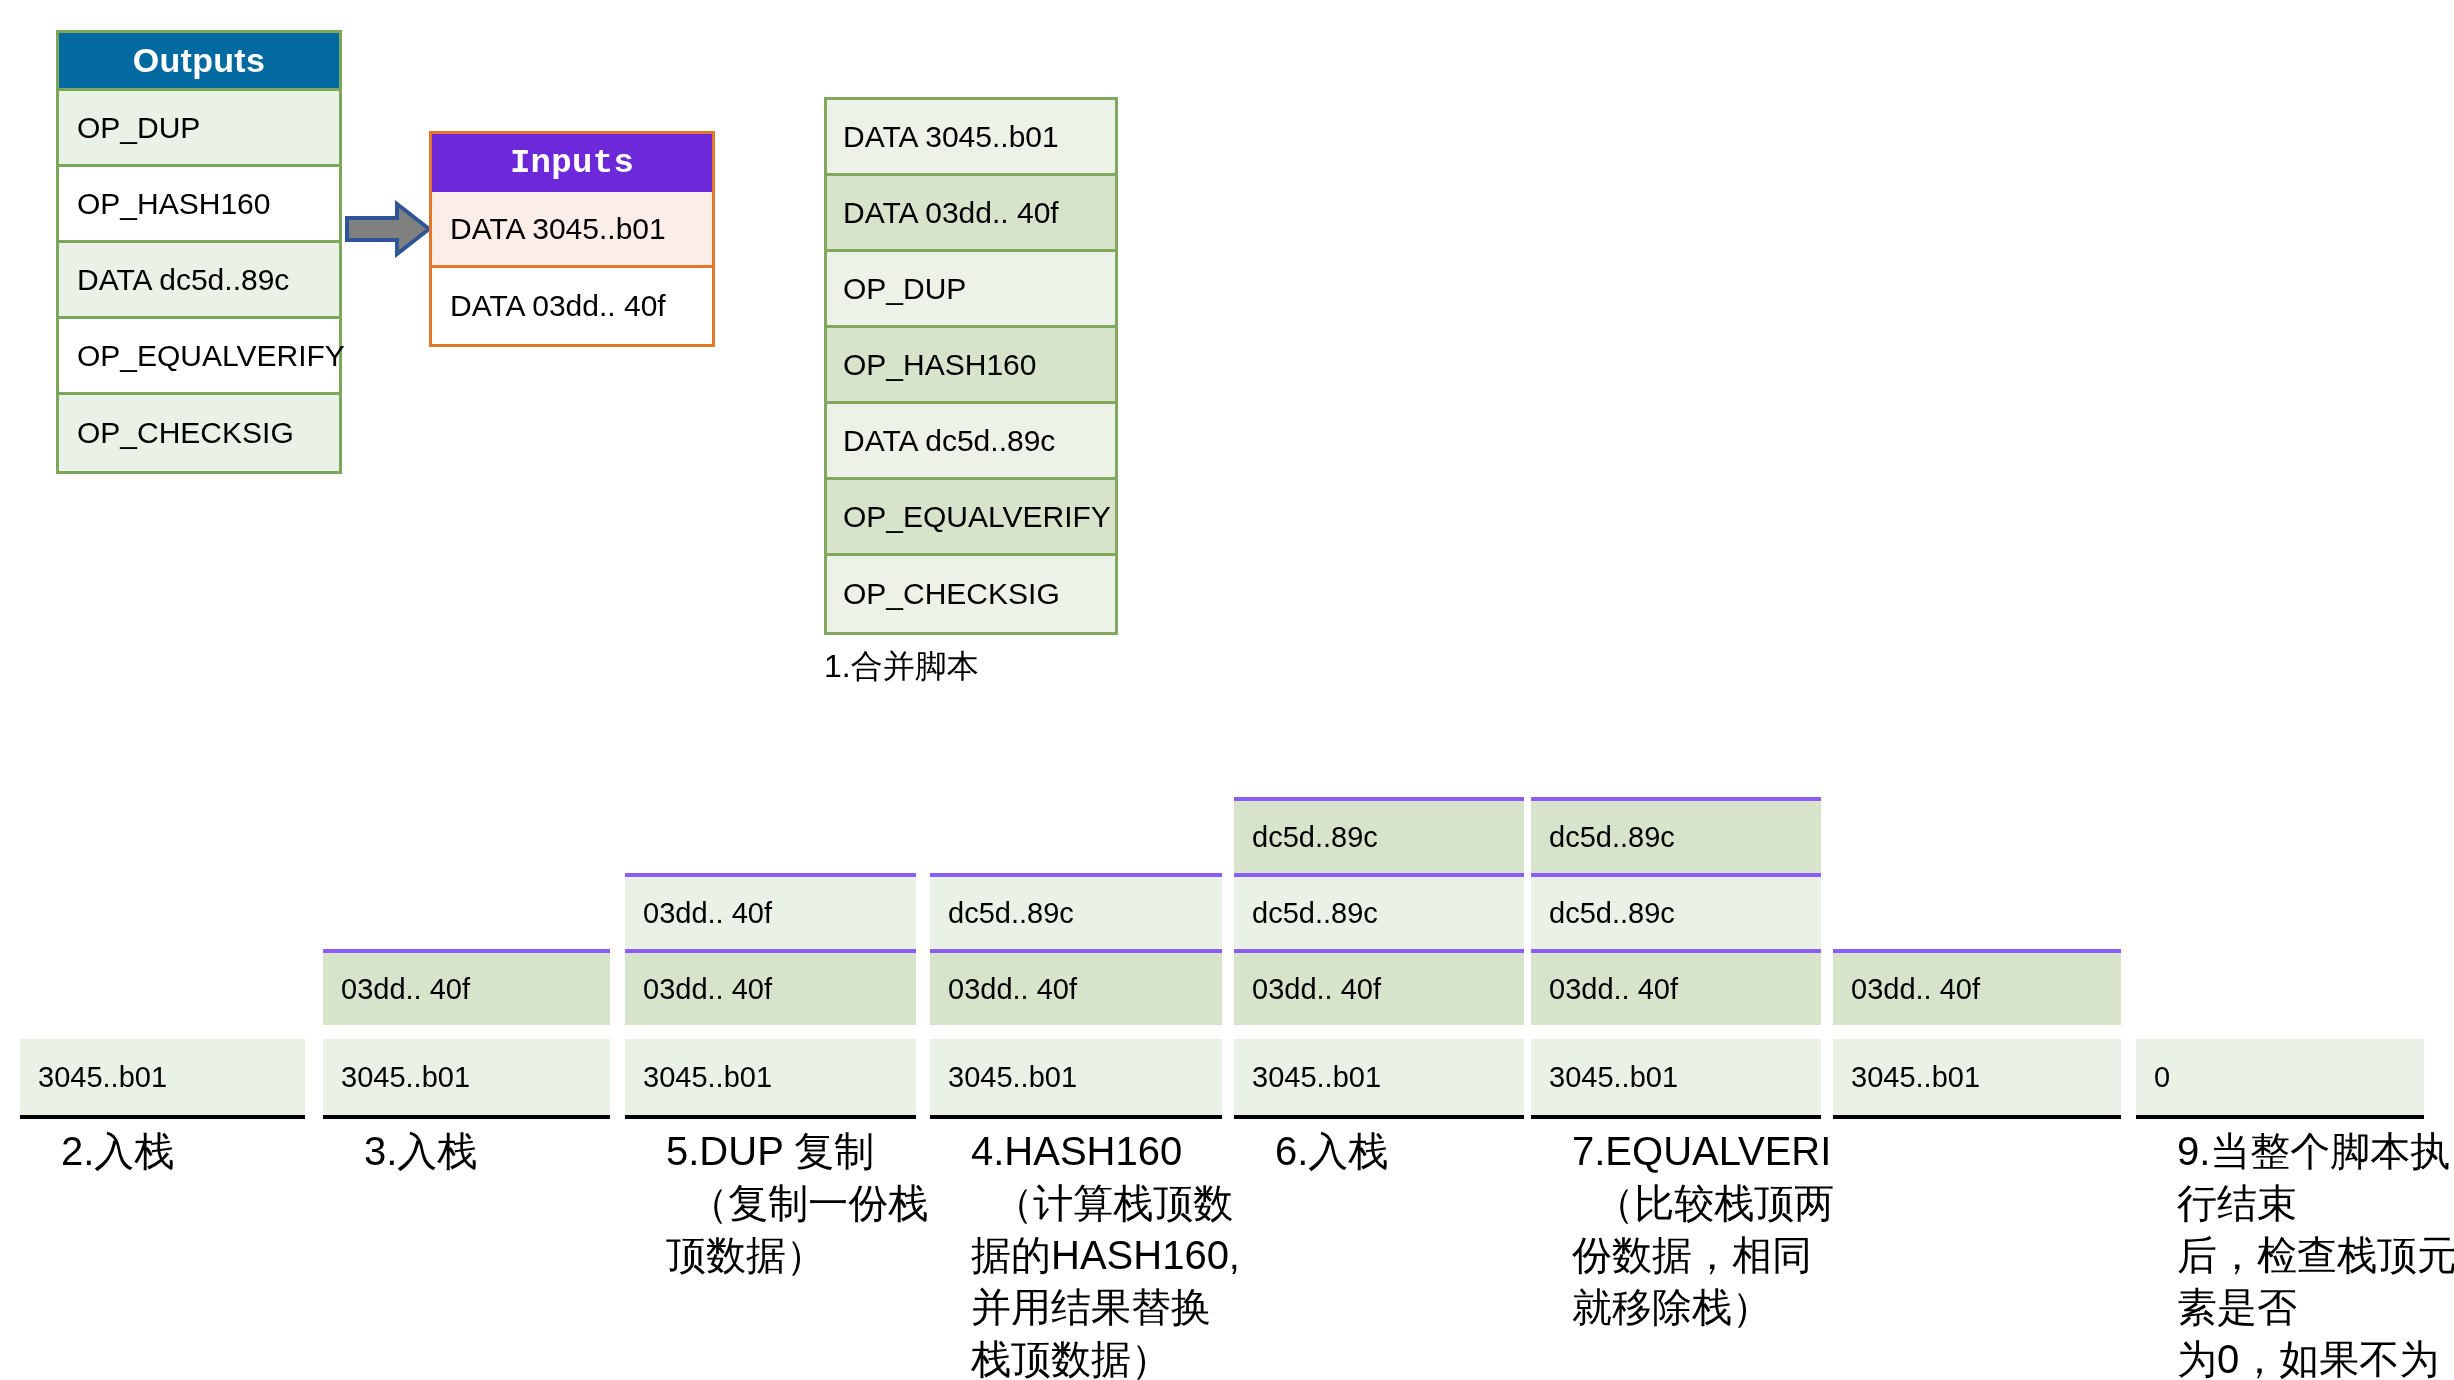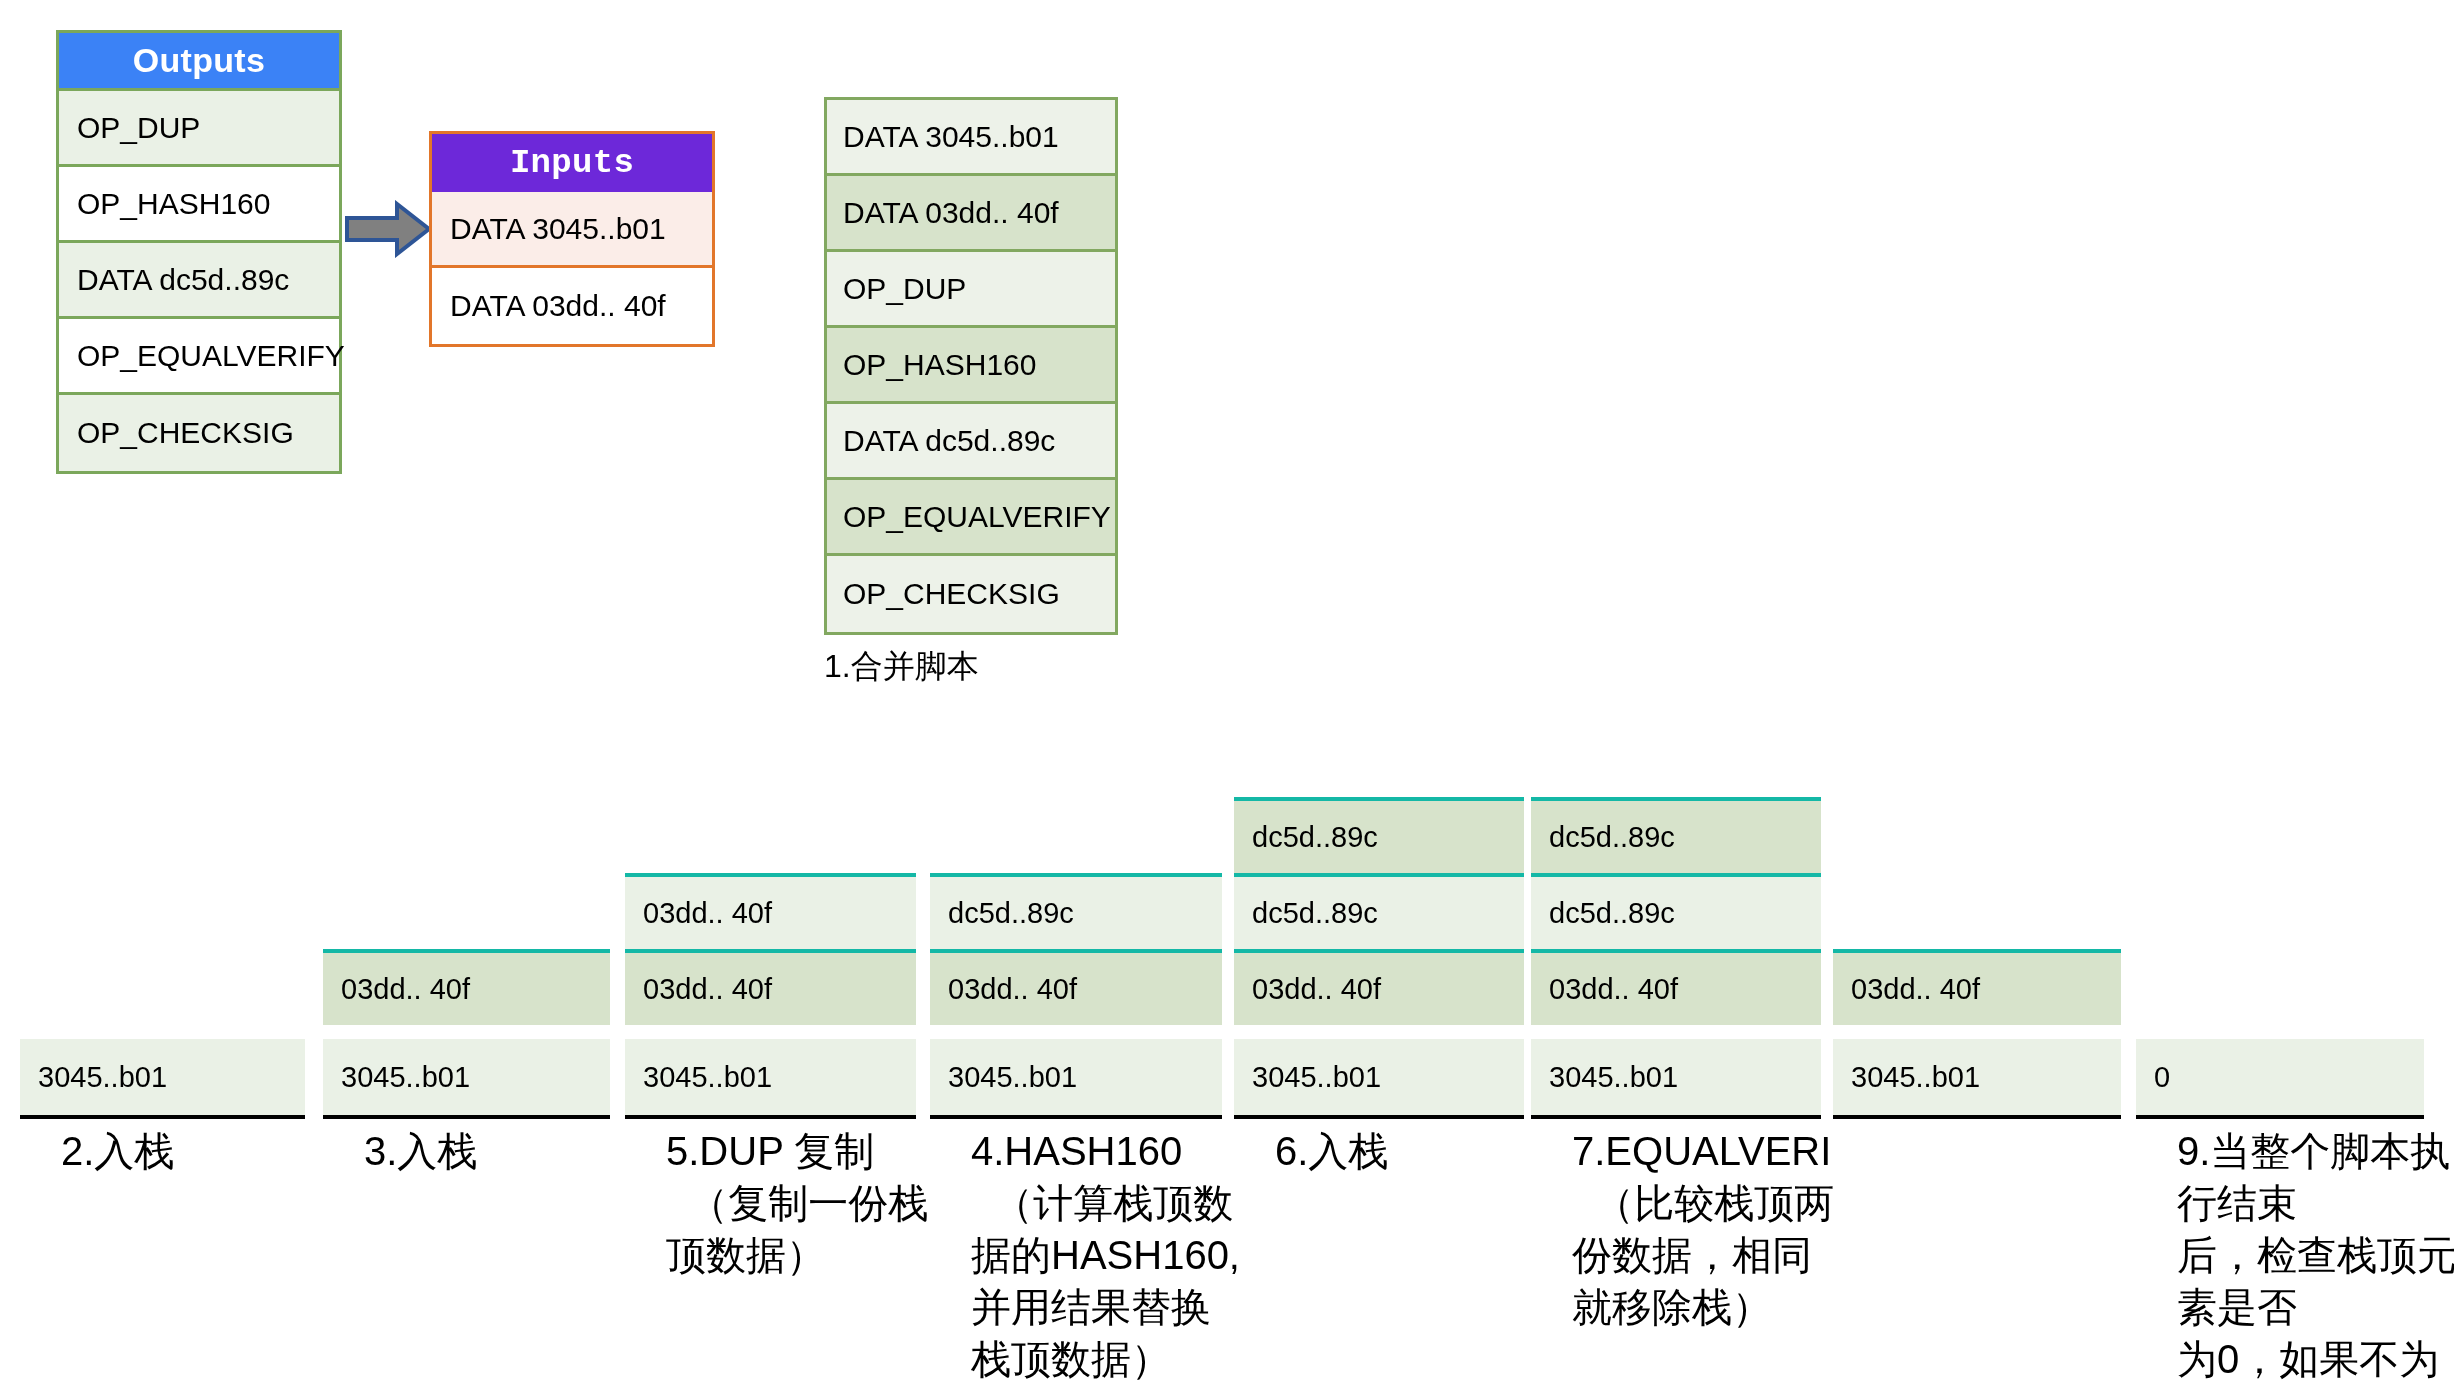--- a/index.html
+++ b/index.html
@@ -18,21 +18,21 @@
     color:#ffffff;font-weight:bold;font-size:34px;letter-spacing:.3px;
   }
   .tbl .row{
     box-sizing:border-box;width:100%;
     display:flex;align-items:center;
     font-size:30px;padding-left:18px;
   }
 
   
   #outputs{left:56px;top:30px;width:286px;border:3px solid #7BA75B;}
-  #outputs .hdr{height:58px;background:#3b82f6;border-bottom:3px solid #7BA75B;}
+  #outputs .hdr{height:58px;background:#0369a1;border-bottom:3px solid #7BA75B;}
   #outputs .row{height:76px;border-bottom:3px solid #7BA75B;}
   #outputs .row:last-child{border-bottom:none;}
   .gtint{background:#EAF1E6;}
   .gwhite{background:#FFFFFF;}
 
   
   #inputs{left:429px;top:131px;width:286px;border:3px solid #E2762A;}
   #inputs .hdr{height:58px;background:#6d28d9;font-family:Liberation Mono, monospace;}
   #inputs .row{height:76px;border-bottom:3px solid #E2762A;}
   #inputs .row:last-child{border-bottom:none;}
@@ -61,21 +61,21 @@
   
   #stacks{position:absolute;left:0;top:760px;width:2454px;height:620px;}
   .stack-col{position:absolute;top:0;height:620px;}
   .stack{
     position:absolute;left:0;bottom:265px;width:100%;
     display:flex;flex-direction:column-reverse;
   }
   .cell{
     box-sizing:border-box;width:100%;height:76px;
     display:flex;align-items:center;font-size:29px;padding-left:18px;
-    border-top:4px solid #14b8a6;
+    border-top:4px solid #8b5cf6;
   }
   .cell.nb{border-top:none;margin-top:14px;}
   .s-light{background:#EAF1E6;}
   .s-dark{background:#D7E3CB;}
   .stack-base{
     position:absolute;left:0;bottom:261px;width:100%;height:4px;background:#000000;
   }
   .cap{
     position:absolute;left:0;top:365px;width:100%;
     font-size:40px;line-height:1.30;

